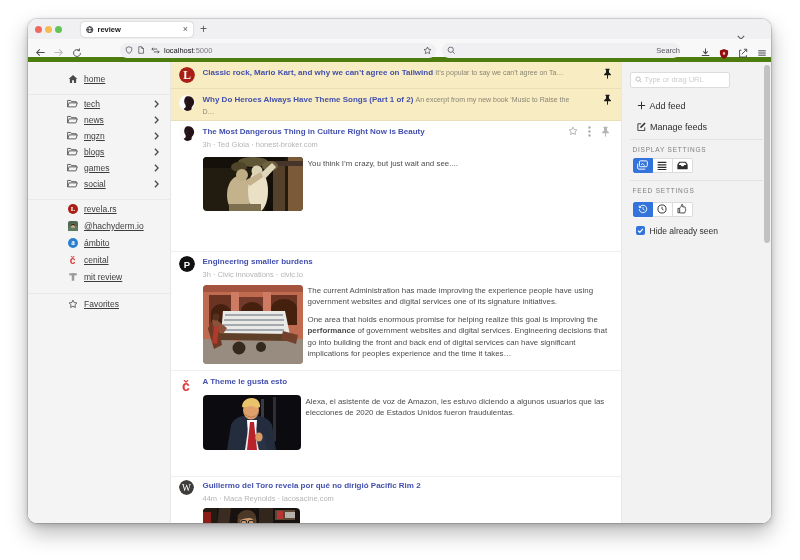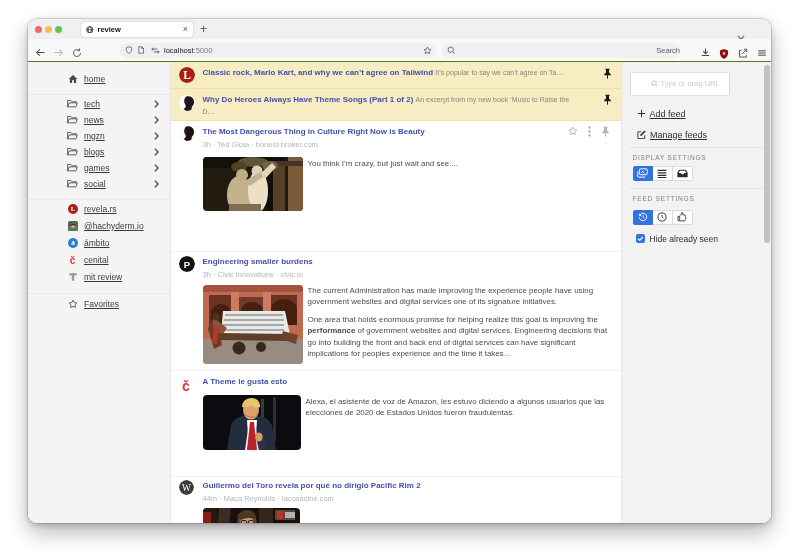--- a/index.html
+++ b/index.html
@@ -14,40 +14,40 @@
 .light { position:absolute; top:7px; width:7px; height:7px; border-radius:50%; }
 .l1 { left:6.5px; background:#ee6a5f; }
 .l2 { left:16.5px; background:#f5bd4f; }
 .l3 { left:26.5px; background:#61c455; }
 .tab { position:absolute; left:53px; top:2.5px; width:112px; height:15.5px; background:#fff; border-radius:4px; box-shadow:0 0 2px rgba(0,0,0,.25); display:flex; align-items:center; padding:0 5px; }
 .tab .title { font-size:7.5px; font-weight:bold; color:#15141a; margin-left:4px; flex:1; }
 .tab .close { color:#5b5b66; font-size:9px; line-height:9px; }
 .newtab { position:absolute; left:172px; top:4px; color:#5b5b66; font-size:12px; font-weight:300; line-height:12px; }
 .alltabs { position:absolute; left:709px; top:7px; }
 
-.navbar { position:relative; height:22.5px; background:#f8f8f8; border-bottom:1px solid #4d7c0f; }
+.navbar { position:relative; height:22.5px; background:#f8f8f8; border-bottom:5px solid #4d7c0f; }
 .nav-ico { position:absolute; top:5px; }
 .urlbar { position:absolute; left:92px; top:3.5px; width:316px; height:15px; background:#f0f0f2; border-radius:7px; display:flex; align-items:center; font-size:7.5px; color:#15141a; }
 .searchbar { position:absolute; left:414px; top:3.5px; width:238px; height:15px; background:#f0f0f2; border-radius:7px; display:flex; align-items:center; font-size:7.5px; color:#5b5b66;justify-content:space-between; }
 
 .content { position:relative; display:flex; height:461.5px; background:#fff; }
 .sidebar { width:142.5px; background:#f4f4f4; border-right:1px solid #e7e7e7; padding-top:9px; flex-shrink:0; }
 .feed { width:450px; flex-shrink:0; background:#fff; }
 .panel { flex:1; background:#f2f2f2; border-left:1px solid #e7e7e7; padding:10px 8px 0 8px; position:relative; }
 
 .s-item { position:relative; height:16px; display:flex; align-items:center; padding-left:39px; font-size:8.5px; color:#3c3c3c;text-decoration:underline; }
 .s-item.tall { height:17px; }
 .s-item .txt { margin-left:6px; }
 .s-item .chev { position:absolute; right:11px; top:4px; }
 .s-div { height:1px; background:#e9e9e9; margin:7px 0 1px 0; }
 .s-ico { width:11px; height:11px; display:flex; align-items:center; justify-content:center; }
 
-.p-search { width:100px; height:24px; background:#fff; border:1px solid #dcdcdc; border-radius:2px; display:flex; align-items:center; font-size:7.5px; color:#ccc; padding-left:20px; margin-left:0px; }
+.p-search { width:100px; height:16px; background:#fff; border:1px solid #dcdcdc; border-radius:2px; display:flex; align-items:center; font-size:7.5px; color:#ccc; padding-left:4px; margin-left:0px; }
 .p-item { display:flex; align-items:center; font-size:9px; color:#2e2e2e; margin:11px 0 0 7px; }
-.p-item .txt { margin-left:4px;text-decoration:underline; }
+.p-item .txt { margin-left:4px; }
 .p-div { height:1px; background:#e2e2e2; margin:7px 0 6px 0; }
 .p-label { font-size:6.5px; color:#808080; letter-spacing:.8px; margin-left:3px; }
 .btn-group { display:flex; margin:5px 0 0 3px; }
 .btn { width:20px; height:15px; background:#fff; border:1px solid #dbdbdb; border-left:none; display:flex; align-items:center; justify-content:center; }
 .btn:first-child { border-left:1px solid #dbdbdb; border-radius:2px 0 0 2px; }
 .btn:last-child { border-radius:0 2px 2px 0; }
 .btn.sel { background:#3273dc; border-color:#3273dc; }
 .chk-row { display:flex; align-items:center; margin:9px 0 0 6px; font-size:8.5px; color:#2e2e2e; }
 .chk { width:9px; height:9px; background:#3273dc; border-radius:2px; margin-right:5px; display:flex; align-items:center; justify-content:center; }
 

